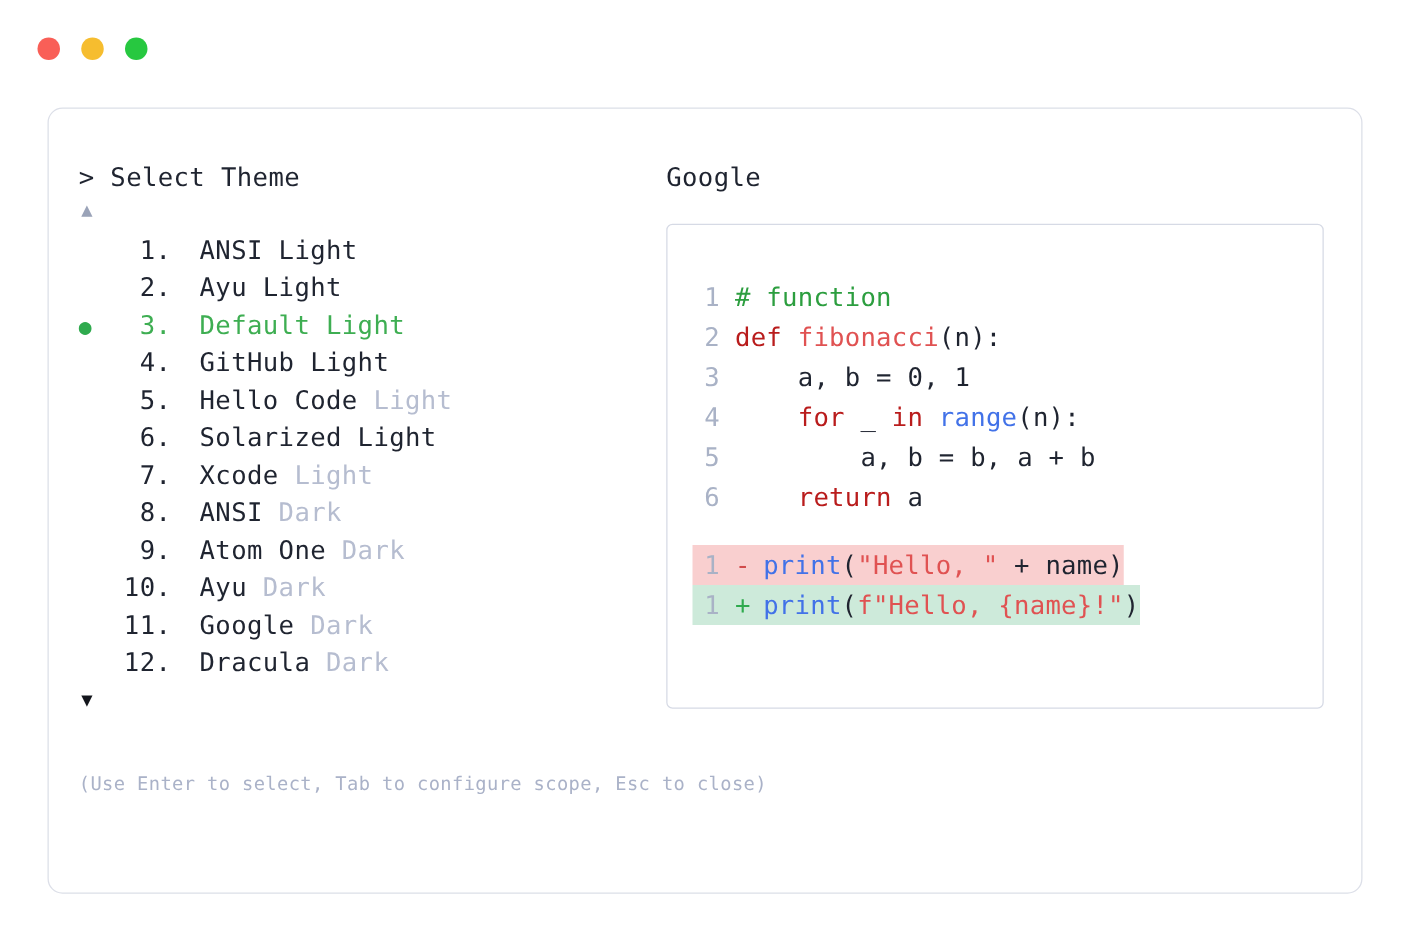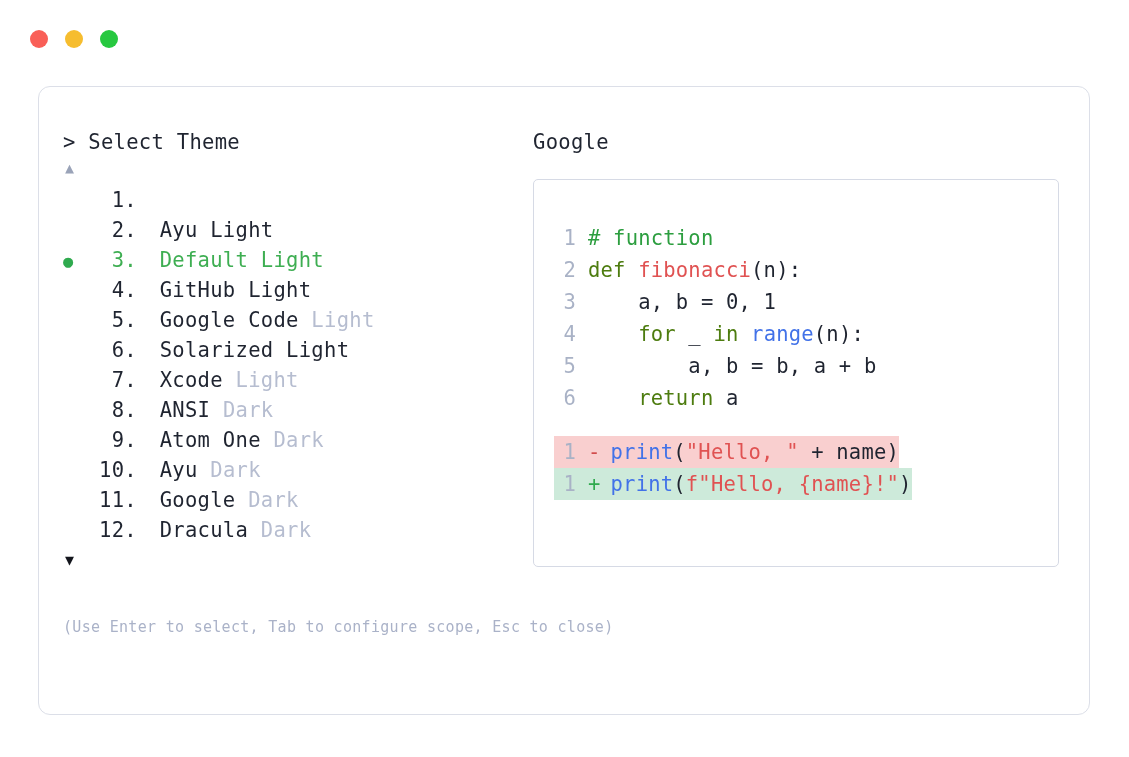--- a/index.html
+++ b/index.html
@@ -188,21 +188,21 @@
   .diff-sign {
     flex: 0 0 auto;
     padding-right: 10px;
   }
   .code-line.diff-del .diff-sign { color: #d14b4b; }
   .code-line.diff-add .diff-sign { color: #2faa4e; }
 
   
   .tok-plain   { color: #1f2430; }
   .tok-comment { color: #2c9e3f; }
-  .tok-kw      { color: #4d7c0f; }
+  .tok-kw      { color: #b91c1c; }
   .tok-fn      { color: #e05252; }
   .tok-builtin { color: #4272e8; }
   .tok-str     { color: #e05252; }
   .tok-num     { color: #1f2430; }
 </style>
 </head>
 <body>
 
 <div class="window-dots">
   <div class="dot dot-close"></div>
@@ -212,25 +212,25 @@
 
 <div class="card">
   <div class="card-inner">
 
     <div class="col-left">
       <div class="panel-title">&gt; Select Theme</div>
 
       <div class="scroll-arrow scroll-arrow-up">▲</div>
 
       <div class="theme-list" id="theme-list">
-          <div class="theme-row"><span class="row-bullet"> </span><span class="row-num"> 1.</span><span class="row-dot"> </span></div>
+          <div class="theme-row"><span class="row-bullet"> </span><span class="row-num"> 1.</span><span class="row-dot"> </span><span class="row-name">ANSI Light</span></div>
           <div class="theme-row"><span class="row-bullet"> </span><span class="row-num"> 2.</span><span class="row-dot"> </span><span class="row-name">Ayu Light</span></div>
           <div class="theme-row selected"><span class="row-bullet">●</span><span class="row-num"> 3.</span><span class="row-dot"> </span><span class="row-name">Default Light</span></div>
           <div class="theme-row"><span class="row-bullet"> </span><span class="row-num"> 4.</span><span class="row-dot"> </span><span class="row-name">GitHub Light</span></div>
-          <div class="theme-row"><span class="row-bullet"> </span><span class="row-num"> 5.</span><span class="row-dot"> </span><span class="row-name">Google Code</span><span class="row-suffix-muted"> Light</span></div>
+          <div class="theme-row"><span class="row-bullet"> </span><span class="row-num"> 5.</span><span class="row-dot"> </span><span class="row-name">Hello Code</span><span class="row-suffix-muted"> Light</span></div>
           <div class="theme-row"><span class="row-bullet"> </span><span class="row-num"> 6.</span><span class="row-dot"> </span><span class="row-name">Solarized Light</span></div>
           <div class="theme-row"><span class="row-bullet"> </span><span class="row-num"> 7.</span><span class="row-dot"> </span><span class="row-name">Xcode</span><span class="row-suffix-muted"> Light</span></div>
           <div class="theme-row"><span class="row-bullet"> </span><span class="row-num"> 8.</span><span class="row-dot"> </span><span class="row-name">ANSI</span><span class="row-suffix-muted"> Dark</span></div>
           <div class="theme-row"><span class="row-bullet"> </span><span class="row-num"> 9.</span><span class="row-dot"> </span><span class="row-name">Atom One</span><span class="row-suffix-muted"> Dark</span></div>
           <div class="theme-row"><span class="row-bullet"> </span><span class="row-num">10.</span><span class="row-dot"> </span><span class="row-name">Ayu</span><span class="row-suffix-muted"> Dark</span></div>
           <div class="theme-row"><span class="row-bullet"> </span><span class="row-num">11.</span><span class="row-dot"> </span><span class="row-name">Google</span><span class="row-suffix-muted"> Dark</span></div>
           <div class="theme-row"><span class="row-bullet"> </span><span class="row-num">12.</span><span class="row-dot"> </span><span class="row-name">Dracula</span><span class="row-suffix-muted"> Dark</span></div>
         </div>
 
       <div class="scroll-arrow scroll-arrow-down">▼</div>

